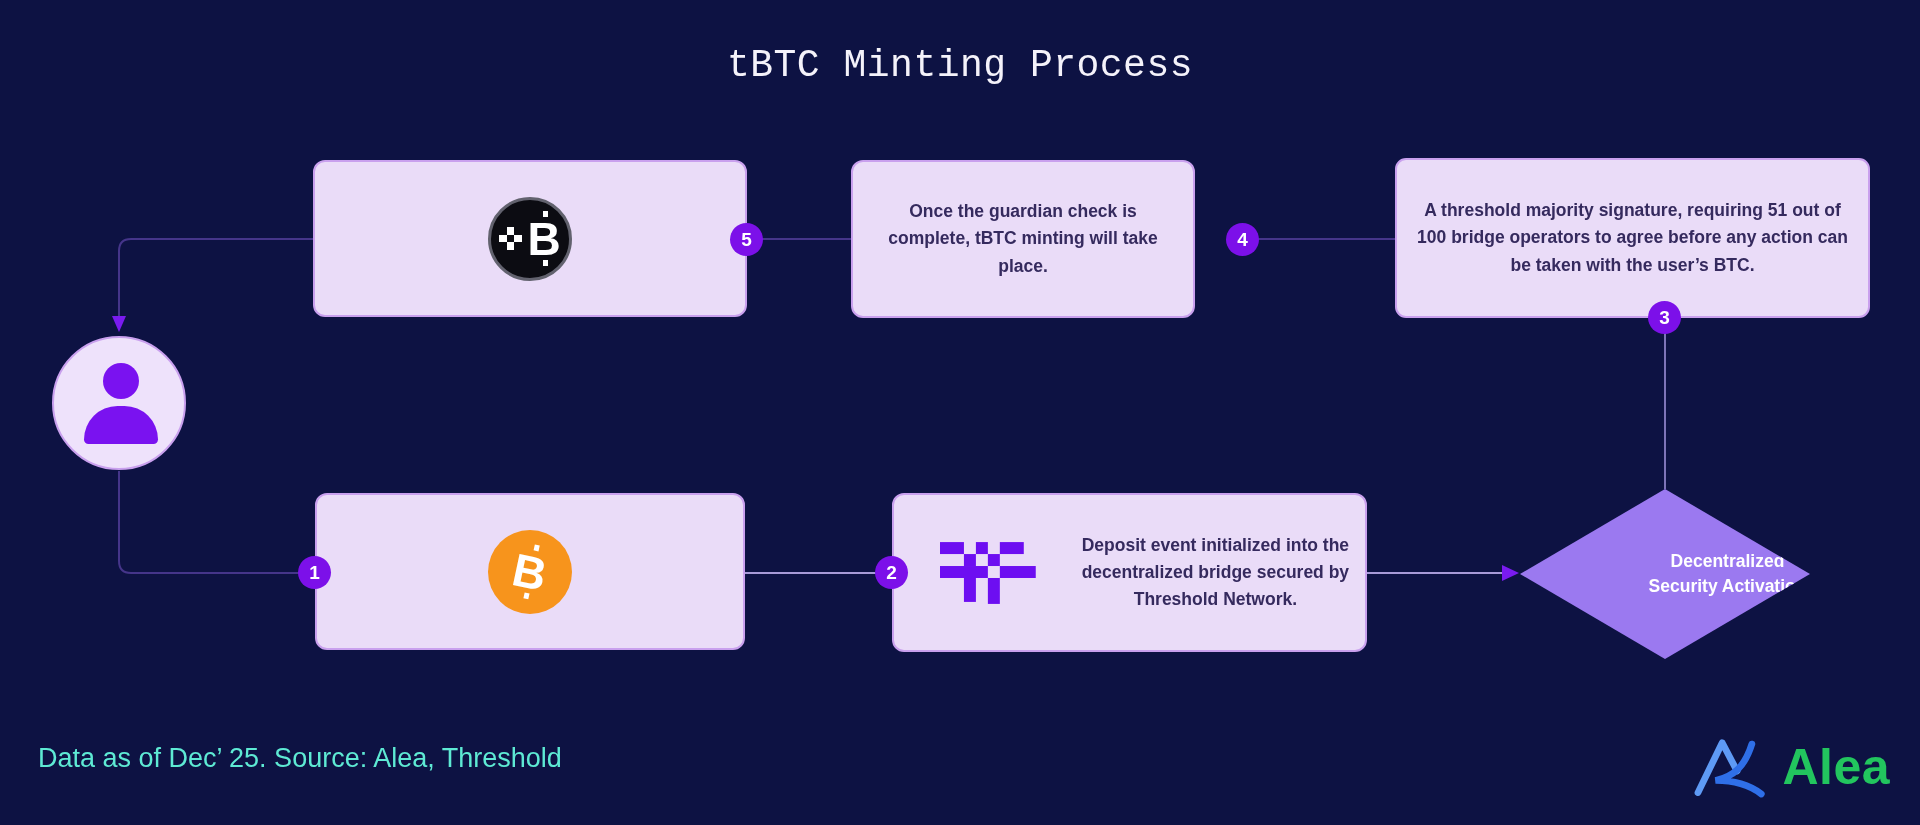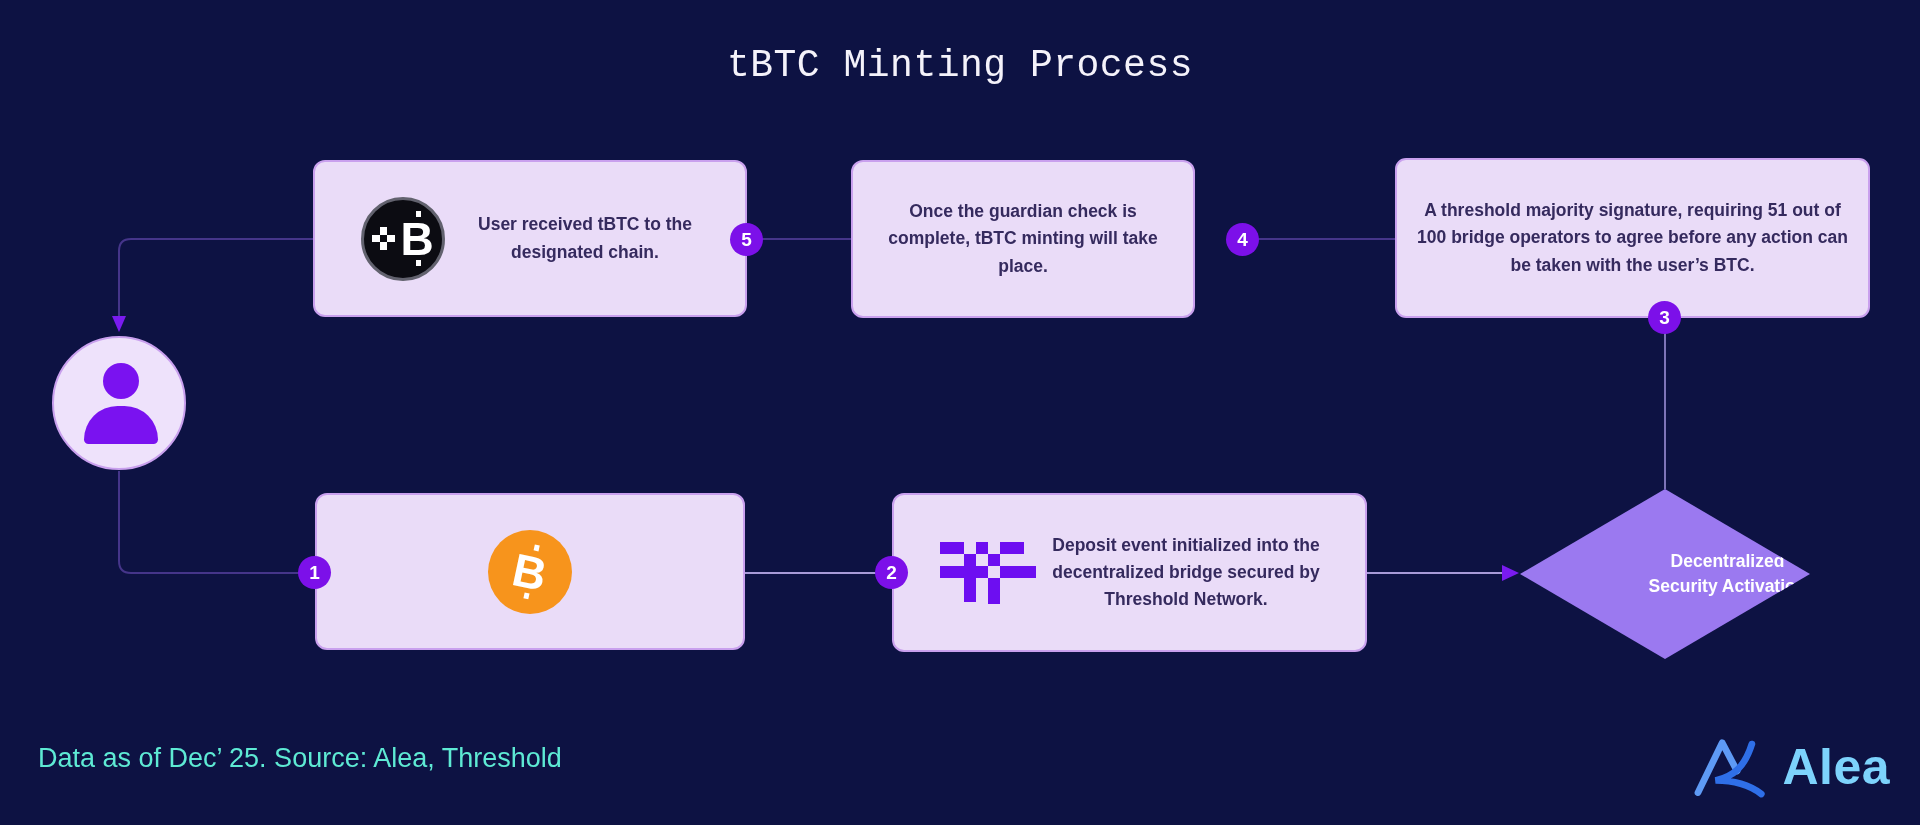--- a/index.html
+++ b/index.html
@@ -67,21 +67,21 @@
     font-weight: 600; line-height: 1.45;
   }
   .footer-note {
     position: absolute; left: 38px; top: 743px; color: #5eead4; font-size: 27px;
     font-weight: 400;
   }
   .brand {
     position: absolute; right: 30px; top: 736px; display: flex; align-items: center;
     gap: 10px; z-index: 2;
   }
-  .brand .brand-text { color: #7dd3fc; font-size: 50px; font-weight: 600; letter-spacing: 0.5px; }
+  .brand .brand-text { color: #22c55e; font-size: 50px; font-weight: 600; letter-spacing: 0.5px; }
 </style>
 </head>
 <body>
 
 <svg class="connectors" width="1920" height="825" viewBox="0 0 1920 825">
 
   <path d="M898 239 H747" stroke="#45358a" stroke-width="2" fill="none"></path>
 
   <path d="M1395 239 H1243" stroke="#45358a" stroke-width="2" fill="none"></path>
 
@@ -103,38 +103,37 @@
 <div class="card" style="left:313px; top:160px; width:434px; height:157px; gap:26px;">
   <div class="coin coin-tbtc">
     <svg width="23" height="23" viewBox="0 0 3 3" shape-rendering="crispEdges">
       <rect x="1" y="0" width="1" height="1" fill="#fff"></rect>
       <rect x="0" y="1" width="1" height="1" fill="#fff"></rect>
       <rect x="2" y="1" width="1" height="1" fill="#fff"></rect>
       <rect x="1" y="2" width="1" height="1" fill="#fff"></rect>
     </svg>
     <span class="bglyph">B<span class="tick top"></span><span class="tick bot"></span></span>
   </div>
-  <div class="txt" style="width:228px;">User received tBTC to the designated chain.</div>
 </div>
 
 <div class="card" style="left:851px; top:160px; width:344px; height:158px;">
   <div class="txt" style="width:290px;">Once the guardian check is complete, tBTC minting will take place.</div>
 </div>
 
 <div class="card" style="left:1395px; top:158px; width:475px; height:160px;border-radius:11px;">
   <div class="txt" style="width:438px;">A threshold majority signature, requiring 51 out of 100 bridge operators to agree before any action can be taken with the user’s BTC.</div>
 </div>
 
 <div class="card" style="left:315px; top:493px; width:430px; height:157px; gap:28px;">
   <div class="coin coin-btc">
     <span class="bglyph rot">B<span class="tick top"></span><span class="tick bot"></span></span>
   </div>
 </div>
 
-<div class="card" style="left:892px; top:493px; width:475px; height:159px; justify-content:flex-start; padding-left:46px;">
+<div class="card" style="left:892px; top:493px; width:475px; height:159px; gap:30px; justify-content:flex-start; padding-left:46px;">
   <svg width="96" height="62" viewBox="0 0 96 62">
     <g fill="#6d0ef1">
       <rect x="0" y="0" width="24" height="12"></rect>
       <rect x="36" y="0" width="12" height="12"></rect>
       <rect x="60" y="0" width="24" height="12"></rect>
       <rect x="24" y="12" width="12" height="12"></rect>
       <rect x="48" y="12" width="12" height="12"></rect>
       <rect x="0" y="24" width="48" height="12"></rect>
       <rect x="60" y="24" width="36" height="12"></rect>
       <rect x="24" y="36" width="12" height="24"></rect>

